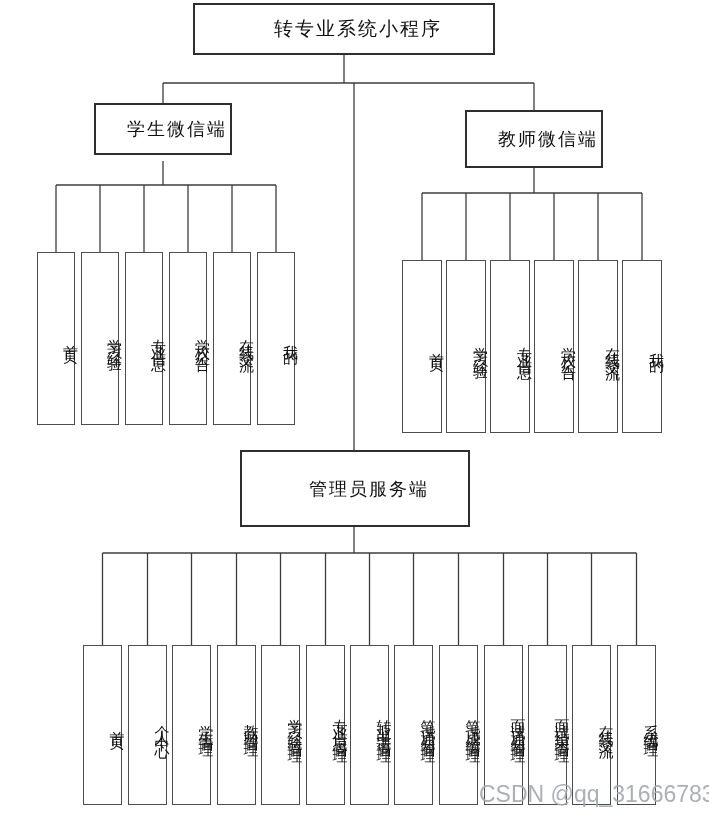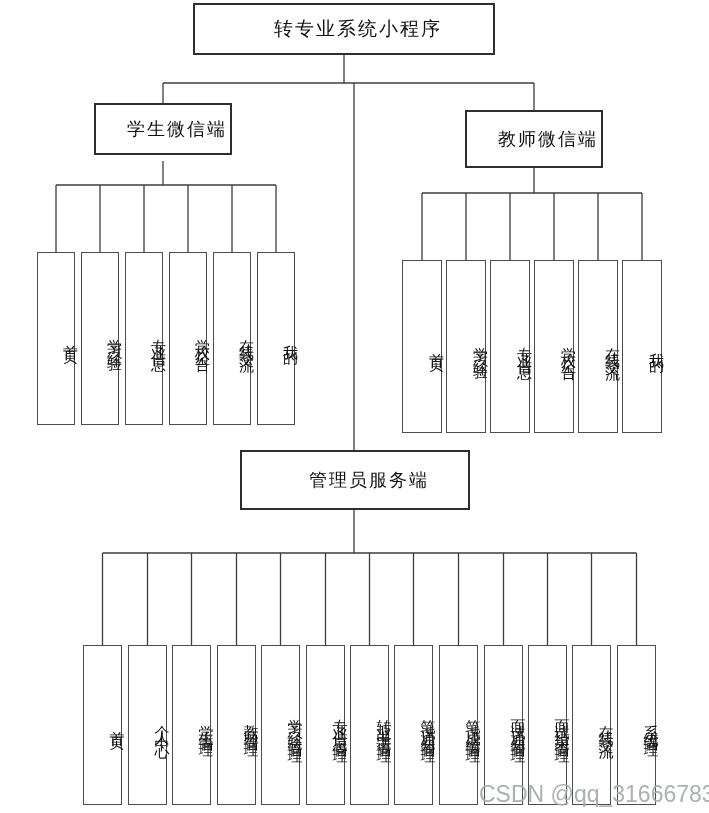--- a/index.html
+++ b/index.html
@@ -32,21 +32,21 @@
   }
   .vtext{
     writing-mode:vertical-rl;
     text-orientation:upright;
     letter-spacing:6px;
     line-height:1;
   }
   .root-box{left:193px;top:3px;width:302px;height:52px;}
   .student-box{left:94px;top:103px;width:138px;height:52px;font-size:18px;}
   .teacher-box{left:465px;top:110px;width:138px;height:58px;font-size:18px;}
-  .admin-box{left:240px;top:450px;width:230px;height:60px;font-size:18px;font-family:Liberation Serif, serif;}
+  .admin-box{left:240px;top:450px;width:230px;height:77px;font-size:18px;font-family:Liberation Serif, serif;}
   .leaf-s{top:252px;width:38px;height:173px;}
   .leaf-t{top:260px;width:40px;height:173px;}
   .leaf-a{top:645px;width:39px;height:160px;}
   .watermark{
     position:absolute;
     left:479px;top:781px;
     font-family:"Liberation Sans","DejaVu Sans",sans-serif;
     font-size:23px;
     color:rgba(164,169,175,0.92);
     white-space:nowrap;

